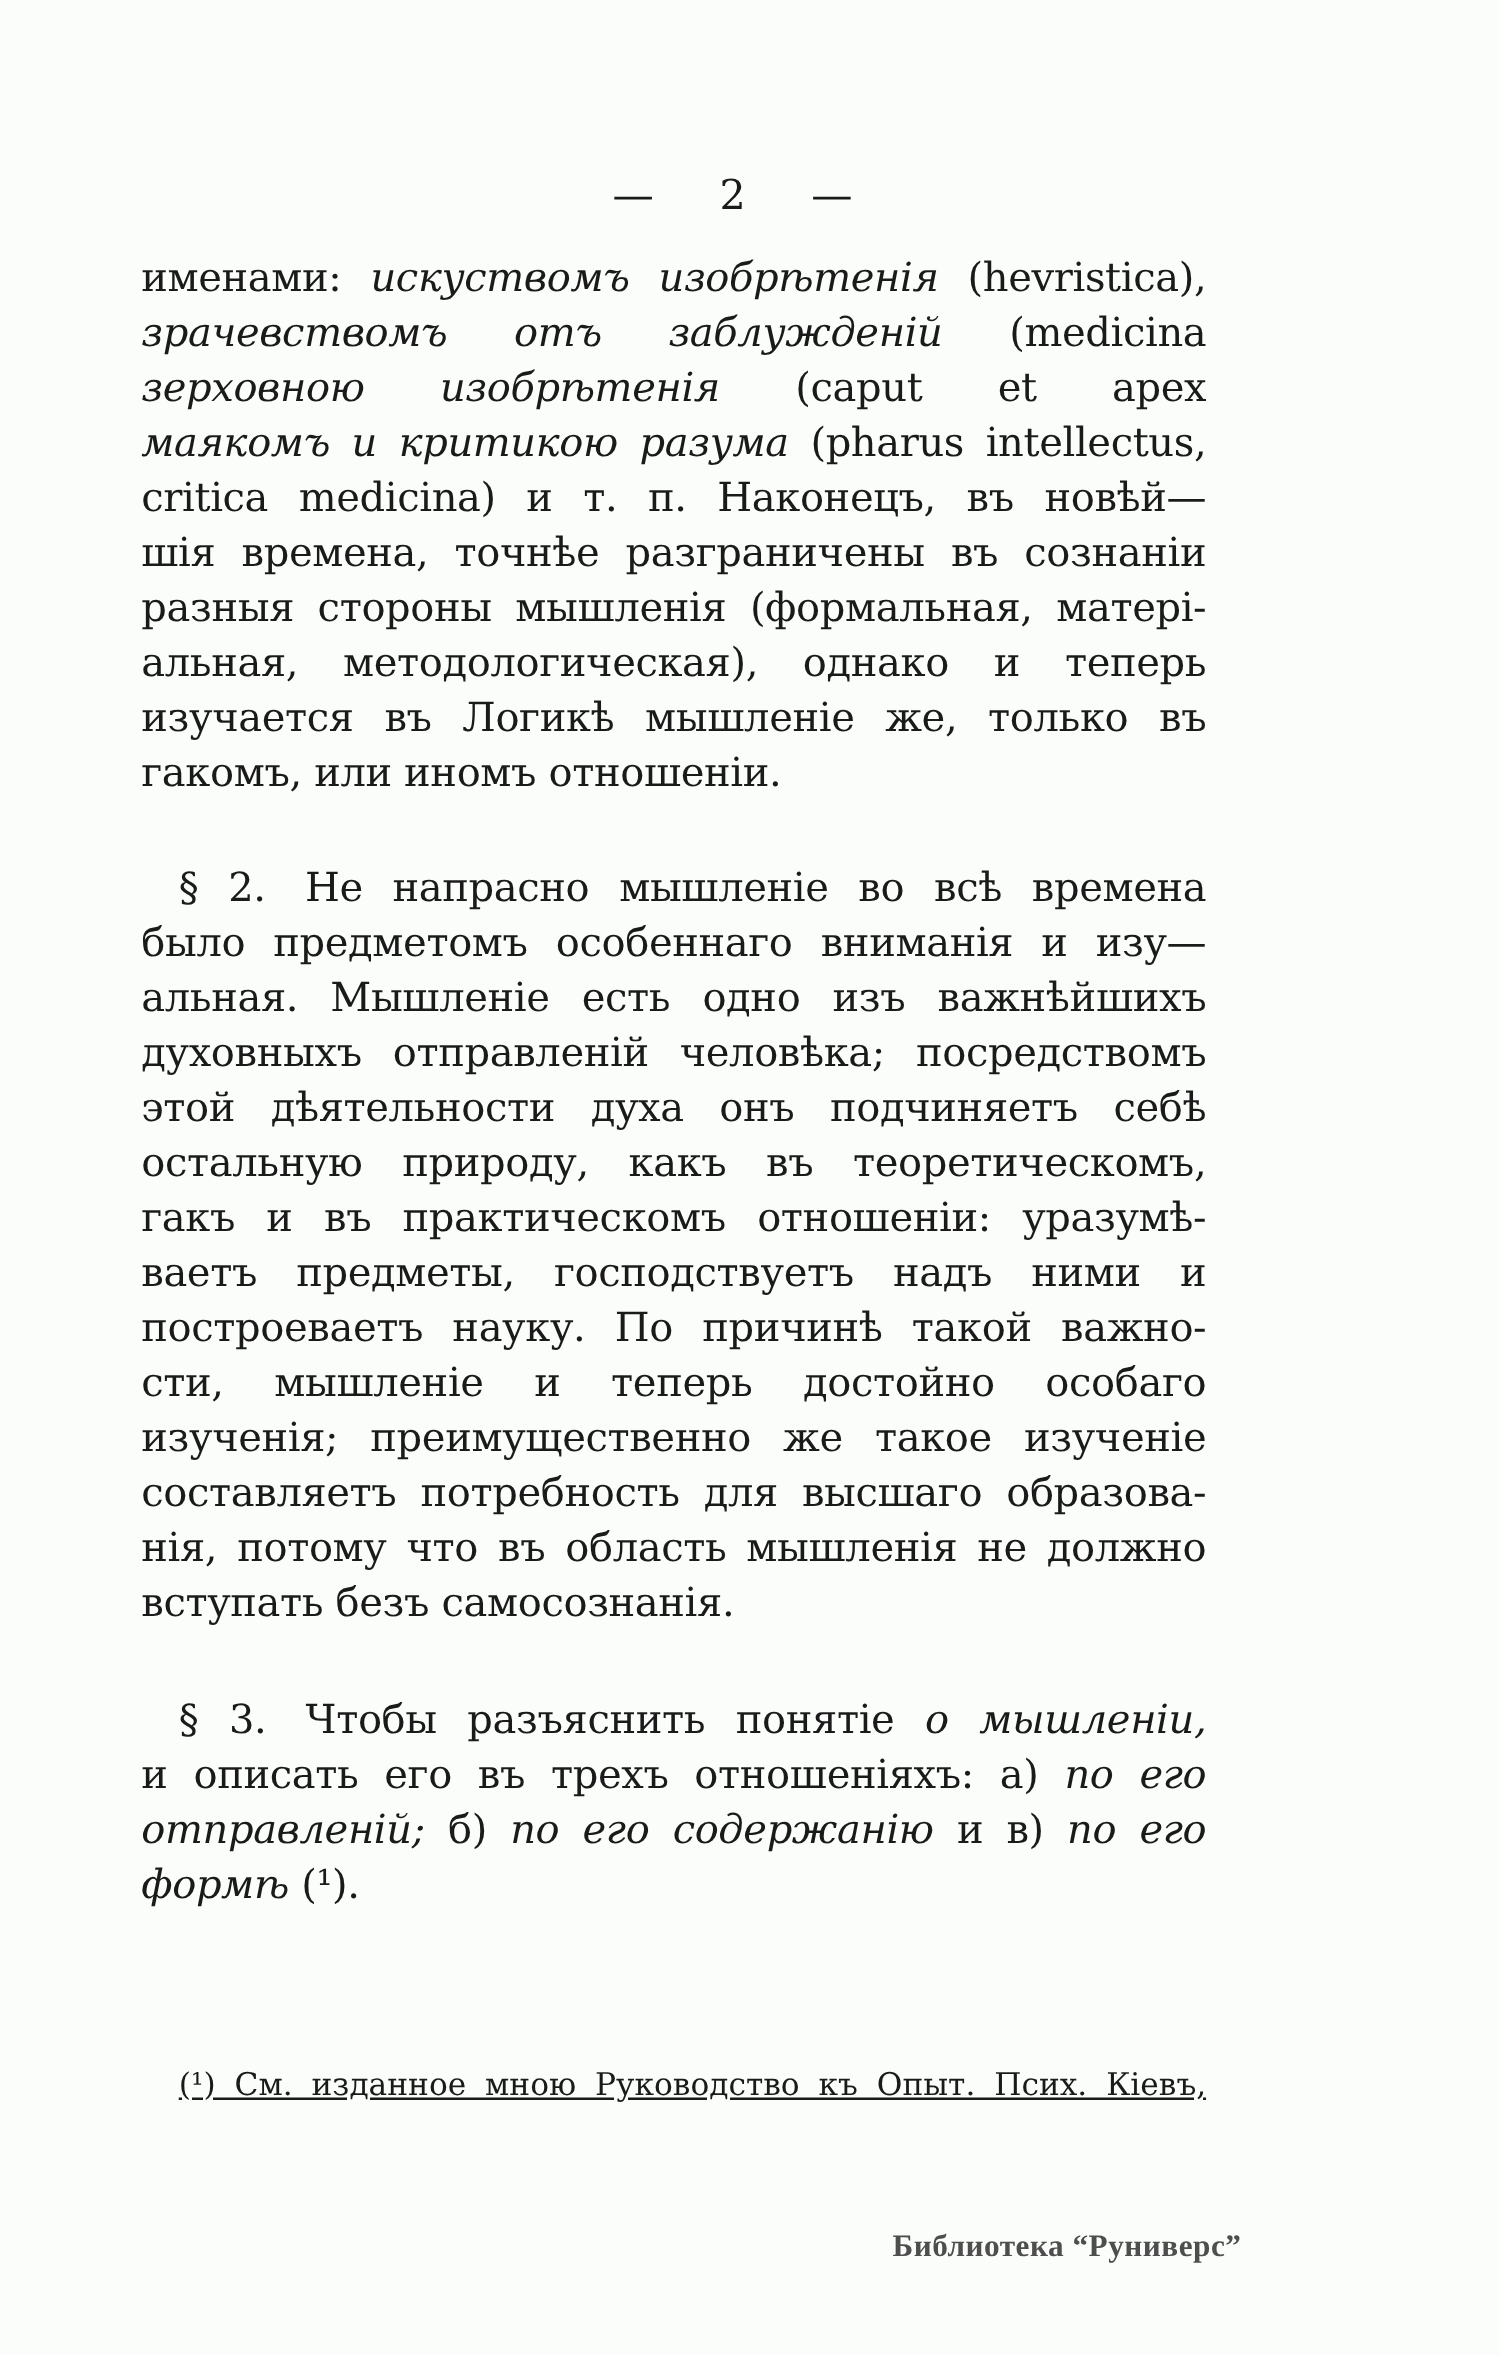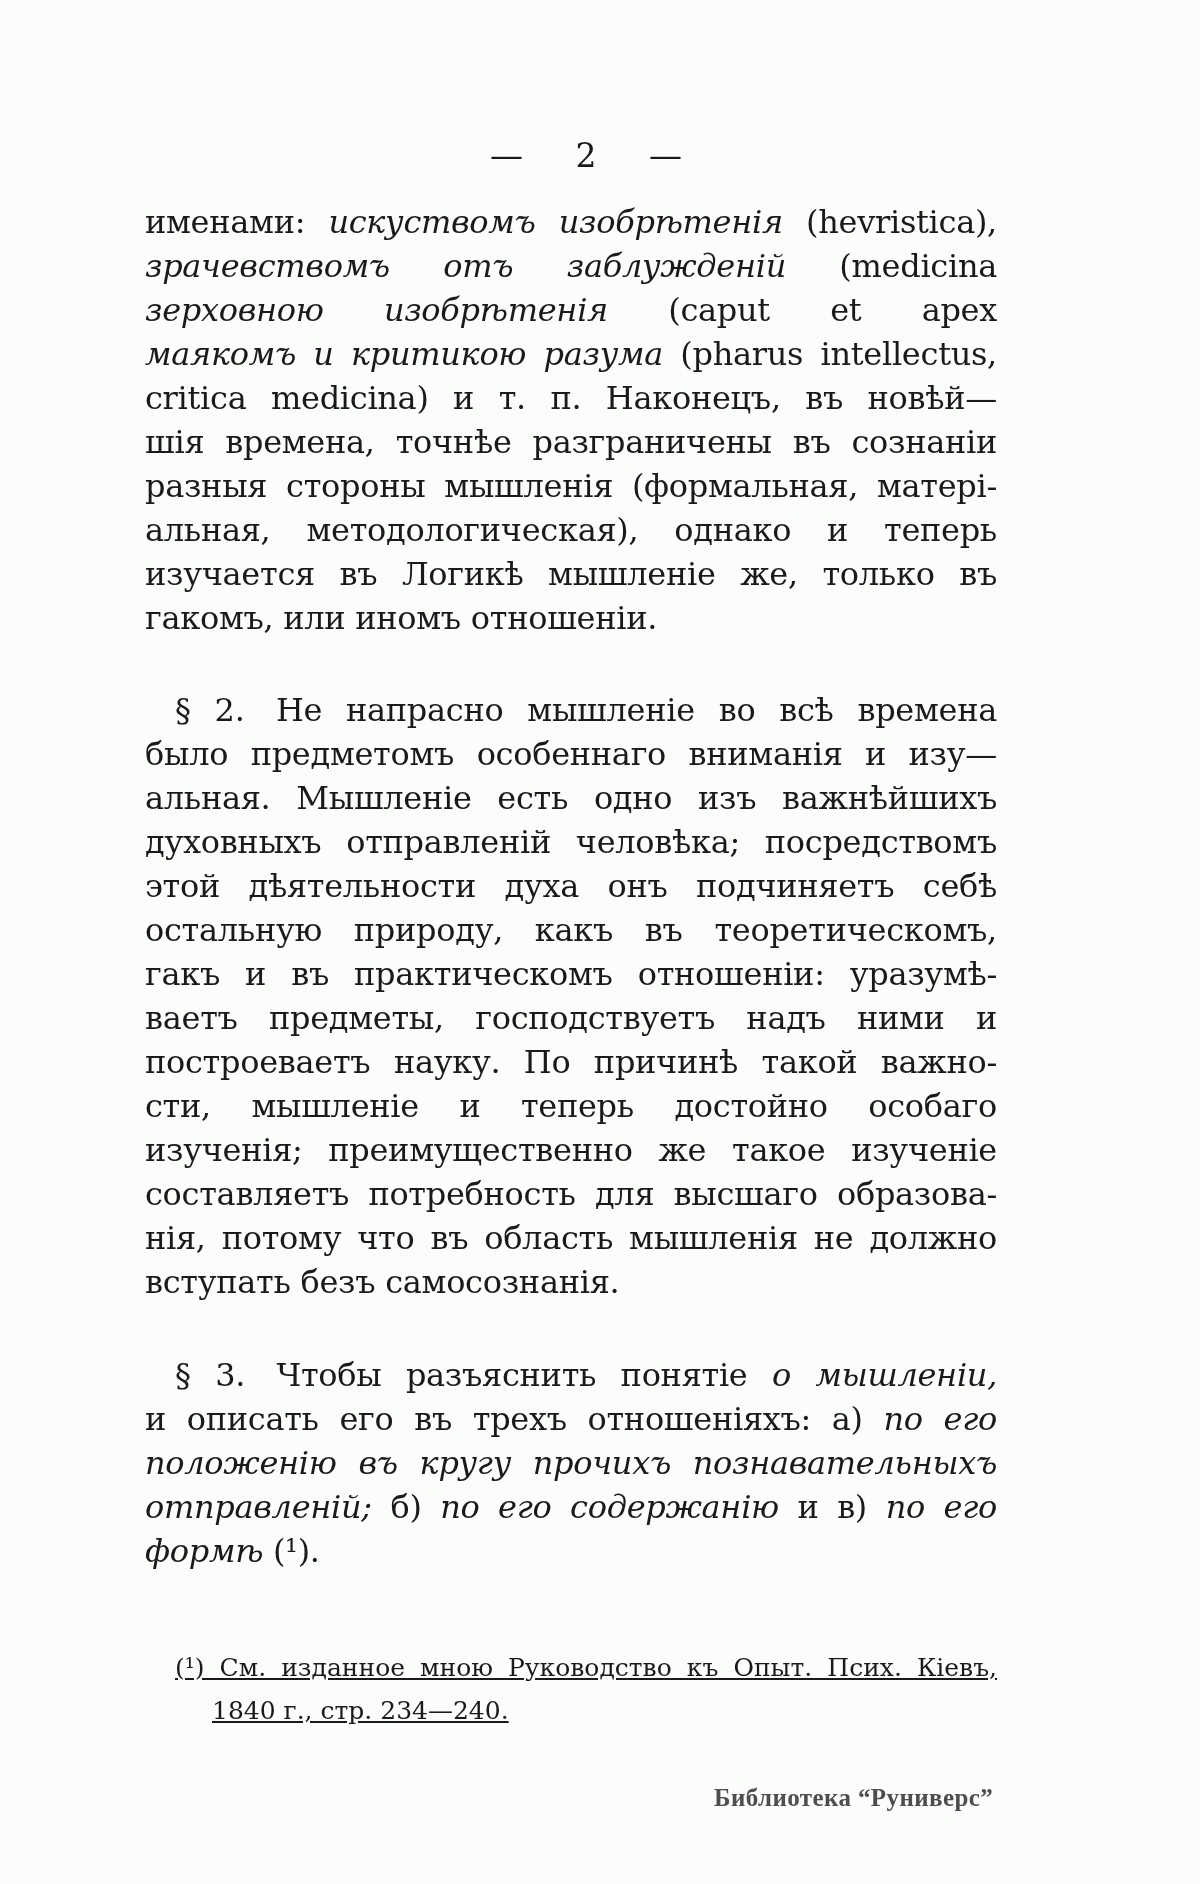--- a/index.html
+++ b/index.html
@@ -15,21 +15,20 @@
     position:absolute;
     left:490px; top:136px; width:192px;
     display:flex; justify-content:space-between; align-items:baseline;
     font-size:33px;
   }
   .block {
     position:absolute;
     left:113px; width:852px;
     font-size:32px; line-height:44px;
     letter-spacing:-0.3px;
-    margin-left:32px;
   }
   .block.footnote { font-size:25px; line-height:43px; letter-spacing:0; }
   .line { height:44px; overflow:hidden; }
   .footnote .line { height:43px; }
   .line.just { text-align:justify; }
   .line.just::after { content:""; display:inline-block; width:100%; height:0; }
   .line.ind  { padding-left:30px; }
   .line.ind2 { padding-left:67px; }
   .it { font-style:italic; }
   .rm { font-style:normal; }
@@ -78,24 +77,22 @@
         <div class="line just"><span class="rm">построеваетъ науку. По причинѣ такой важно-</span></div>
         <div class="line just"><span class="rm">сти, мышленіе и теперь достойно особаго</span></div>
         <div class="line just"><span class="rm">изученія; преимущественно же такое изученіе</span></div>
         <div class="line just"><span class="rm">составляетъ потребность для высшаго образова-</span></div>
         <div class="line just"><span class="rm">нія, потому что въ область мышленія не должно</span></div>
         <div class="line"><span class="rm">вступать безъ самосознанія.</span></div>
       </div>
       <div class="block body" style="top: 1353px;">
         <div class="line just ind"><span class="rm">§ 3.  Чтобы разъяснить понятіе </span><span class="it">о мышленіи,</span></div>
         <div class="line just"><span class="rm">и описать его въ трехъ отношеніяхъ: а) </span><span class="it">по его</span></div>
-        <div class="line just"><span class="it">положенію въ кругу прочихъ познавательныхъ</span></div>
         <div class="line just"><span class="it">отправленій; </span><span class="rm">б) </span><span class="it">по его содержанію </span><span class="rm">и в) </span><span class="it">по его</span></div>
         <div class="line"><span class="it">формѣ </span><span class="rm">(¹).</span></div>
       </div>
       <div class="block footnote" style="top: 1646px; text-decoration: underline;">
         <div class="line just ind"><span class="rm">(¹) См. изданное мною Руководство къ Опыт. Псих. Кіевъ,</span></div>
-        <div class="line ind2"><span class="rm">1840 г., стр. 234—240.</span></div>
       </div>
     </div>
 
   <div class="watermark">Библиотека “Руниверс”</div>
 </div>
 
 </body></html>

